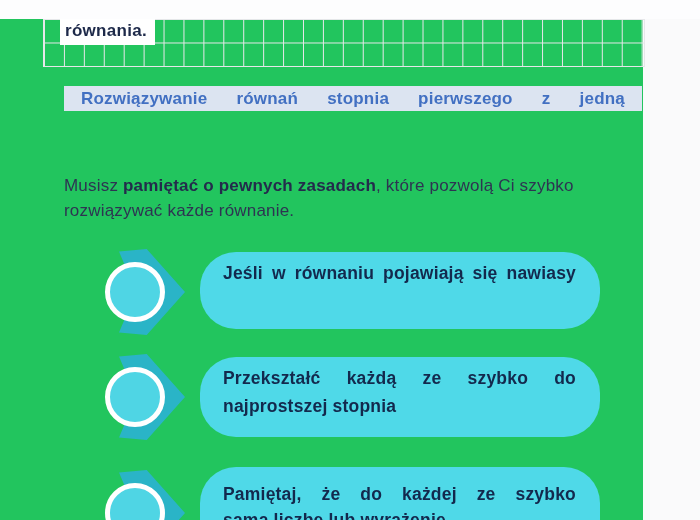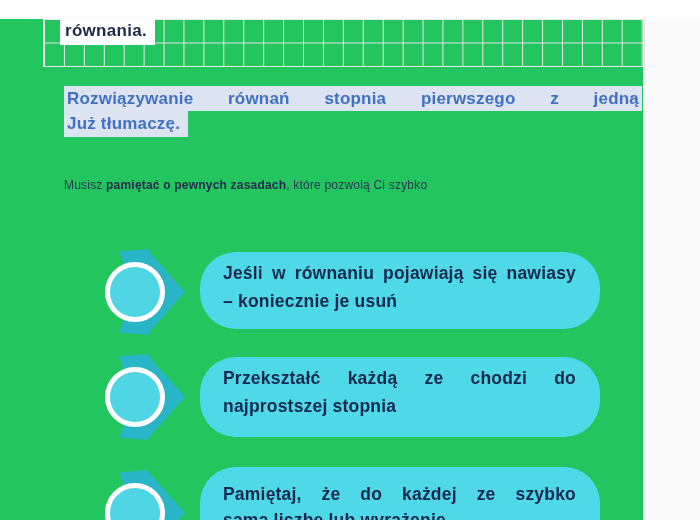--- a/index.html
+++ b/index.html
@@ -28,26 +28,26 @@
     font-size:17px;font-weight:700;color:#1d2949;letter-spacing:.3px;
   }
   .top-heading span{background:#ffffff;padding:2px 8px 4px 5px;display:inline-block;}
 
   .intro{
     position:absolute;left:64px;top:67px;width:578px;
     font-size:17px;font-weight:700;color:#4270c2;letter-spacing:.2px;
     line-height:25px;
   }
   .intro .hl{background:#dce4f1;}
-  .intro .jline{display:block;text-align:justify;text-align-last:justify;padding:0 3px;}
+  .intro .jline{display:block;text-align:justify;text-align-last:justify;padding:0 17px;}
   .intro .lastline{display:inline-block;padding:0 8px 1px 3px;}
 
   .reminder{
     position:absolute;left:64px;top:154px;width:575px;
-    font-size:12px;font-weight:400;color:#2e3452;letter-spacing:.2px;line-height:25px;
+    font-size:17px;font-weight:400;color:#2e3452;letter-spacing:.2px;line-height:25px;
   }
   .reminder b{font-weight:700;color:#242b4c;}
 
   .callout-row{position:absolute;left:0;top:0;}
 
   .callout-icon{position:absolute;width:88px;height:90px;}
   .chevron{
     position:absolute;left:16px;top:2px;width:66px;height:86px;
     background:#2ab4c7;
     -webkit-clip-path:polygon(0% 3%,42% 0%,100% 50%,42% 100%,0% 97%,26% 50%);
@@ -82,45 +82,44 @@
   <div class="side-band"></div>
 
   <div class="grid-paper"></div>
 
   <div class="top-heading">
     <span>równania.</span>
   </div>
 
   <div class="intro">
     <span class="hl jline">Rozwiązywanie równań stopnia pierwszego z jedną</span>
-    <span class="hl lastline">Już tłumaczę.</span>
   </div>
 
   <div class="reminder">
     <div><span>Musisz </span><b>pamiętać o pewnych zasadach</b><span>, które pozwolą Ci szybko</span></div>
+    <div>rozwiązywać każde równanie.</div>
   </div>
 
   <div class="callout-row" id="row1">
     <div class="callout-icon">
       <div class="chevron"></div>
       <div class="circle"></div>
     </div>
     <div class="callout-box">
       <span class="jline">Jeśli w równaniu pojawiają się nawiasy</span>
-      <span class="nline">– koniecznie je usuń</span>
     </div>
   </div>
 
   <div class="callout-row" id="row2">
     <div class="callout-icon">
       <div class="chevron"></div>
       <div class="circle"></div>
     </div>
     <div class="callout-box">
-      <span class="jline">Przekształć każdą ze chodzi do</span>
+      <span class="jline">Przekształć każdą ze szybko do</span>
       <span class="nline">najprostszej stopnia</span>
     </div>
   </div>
 
   <div class="callout-row" id="row3">
     <div class="callout-icon">
       <div class="chevron"></div>
       <div class="circle"></div>
     </div>
     <div class="callout-box">

